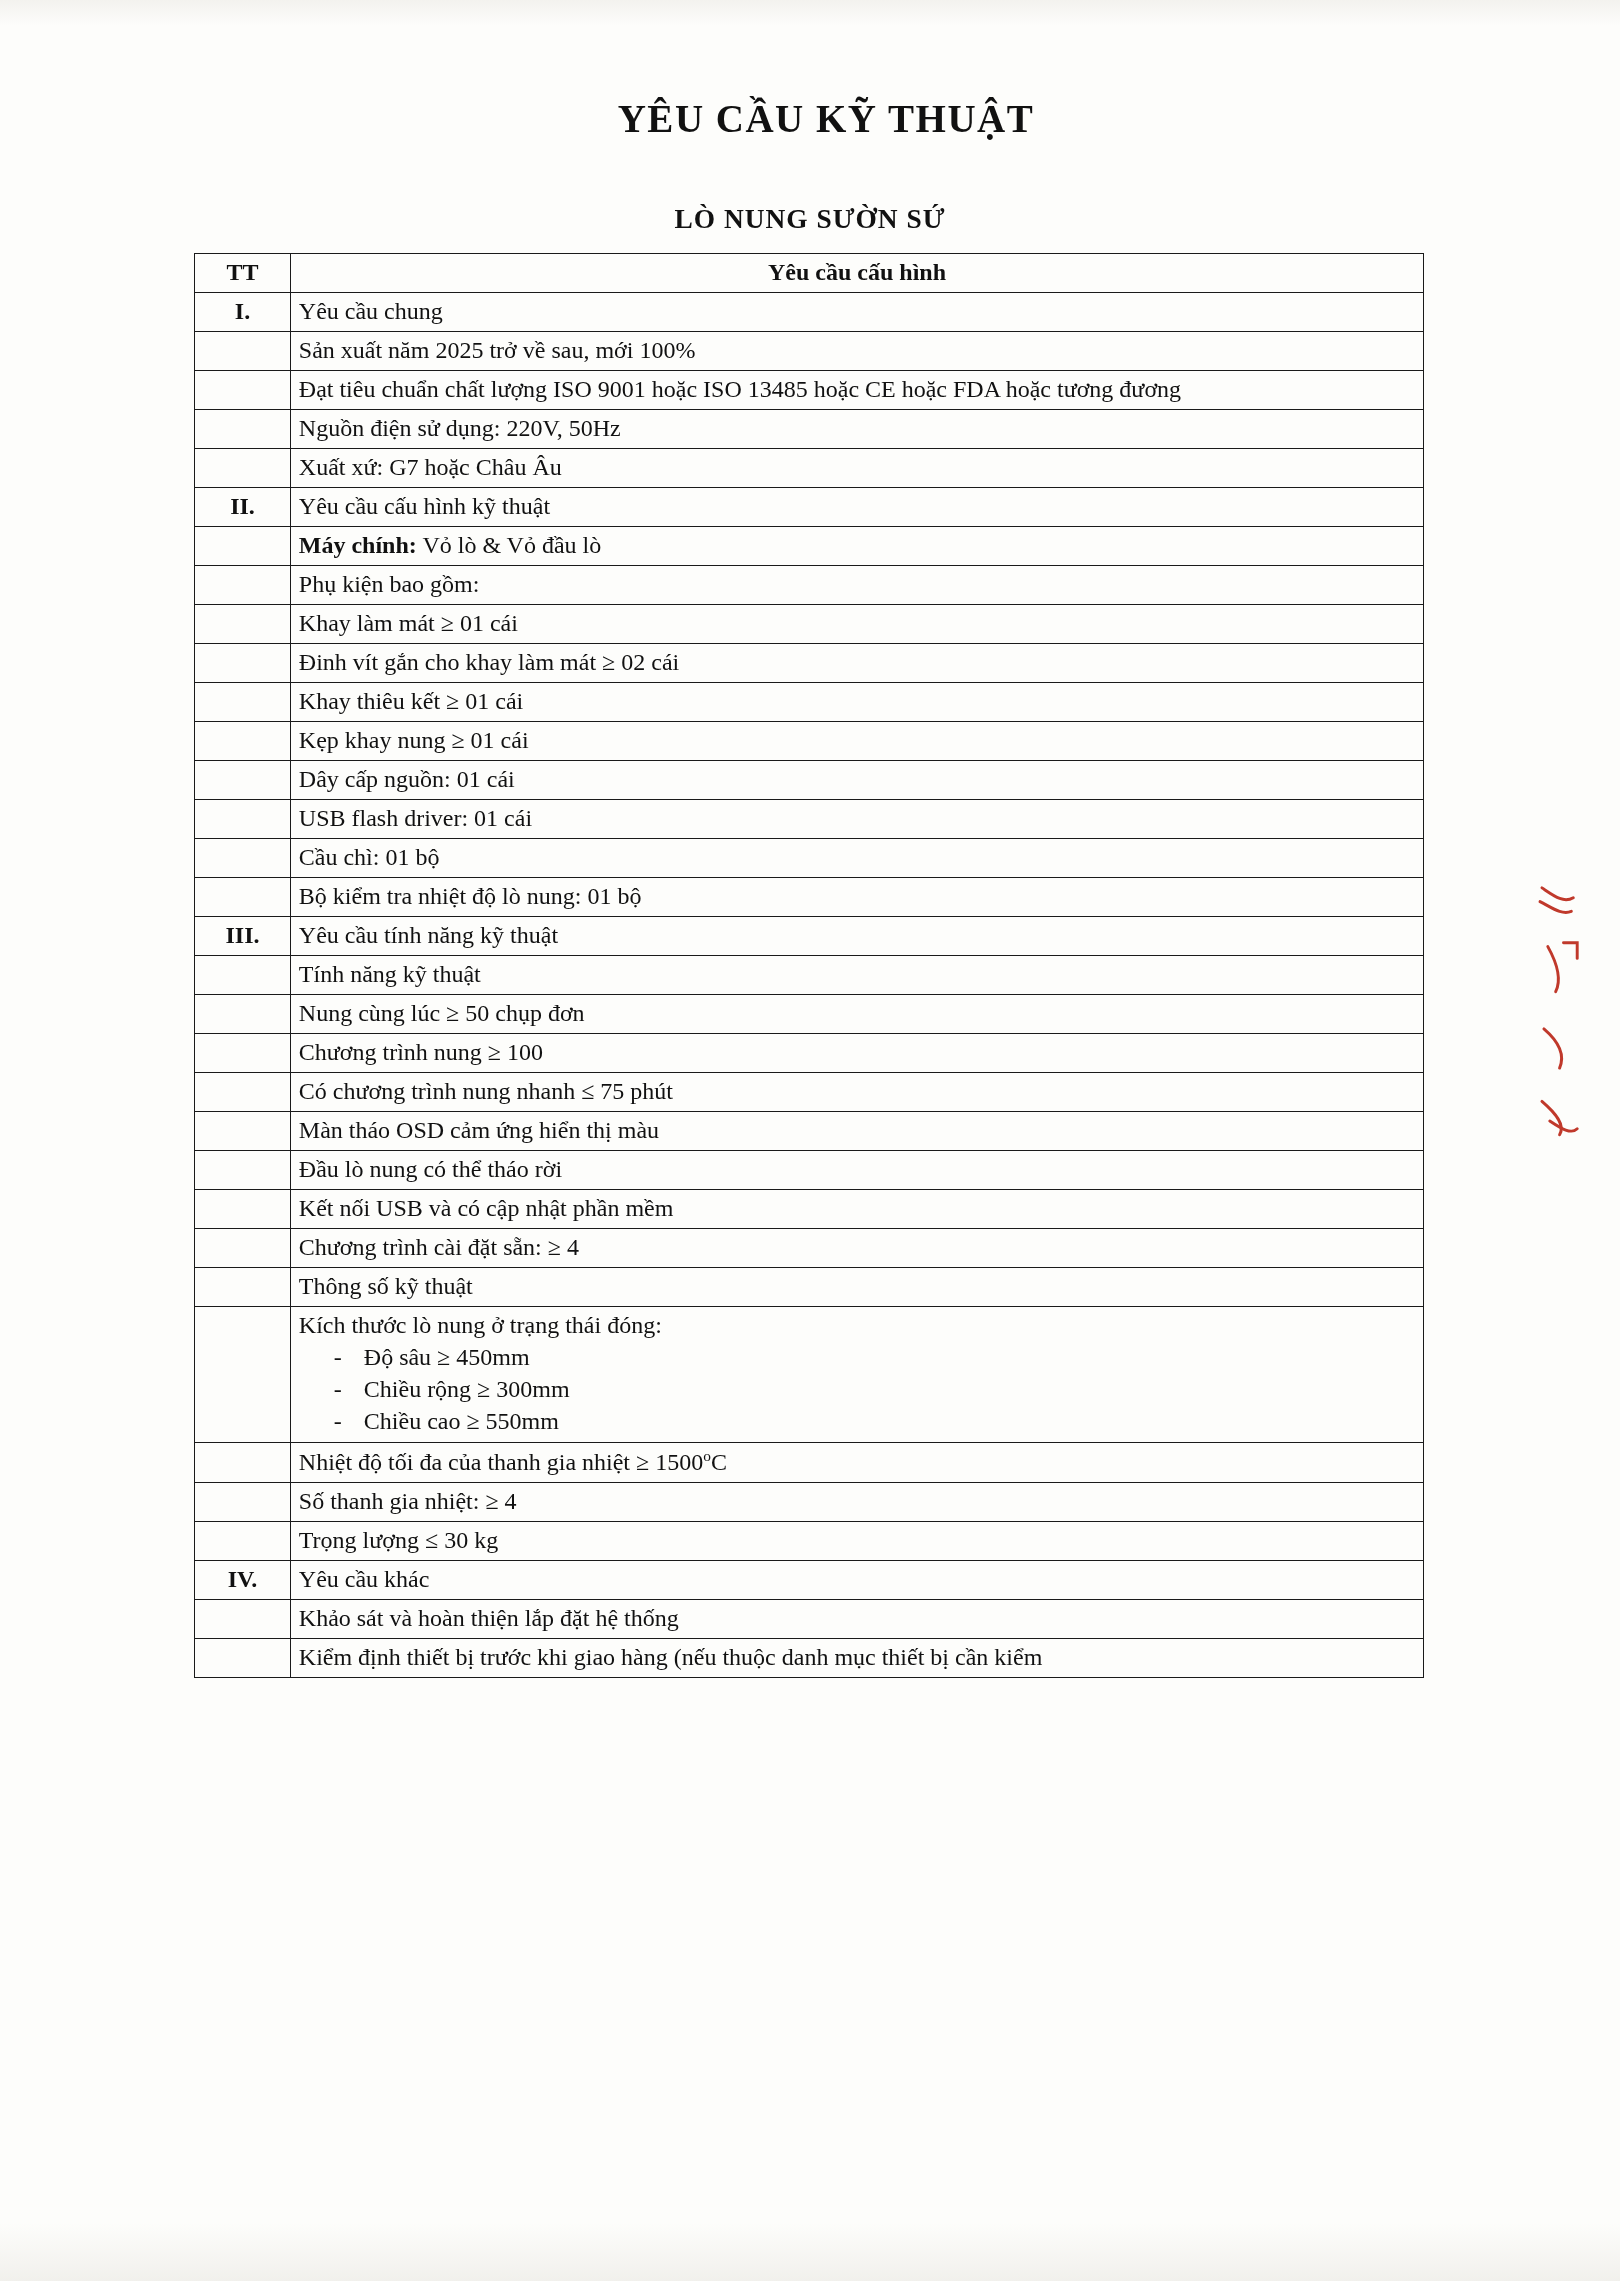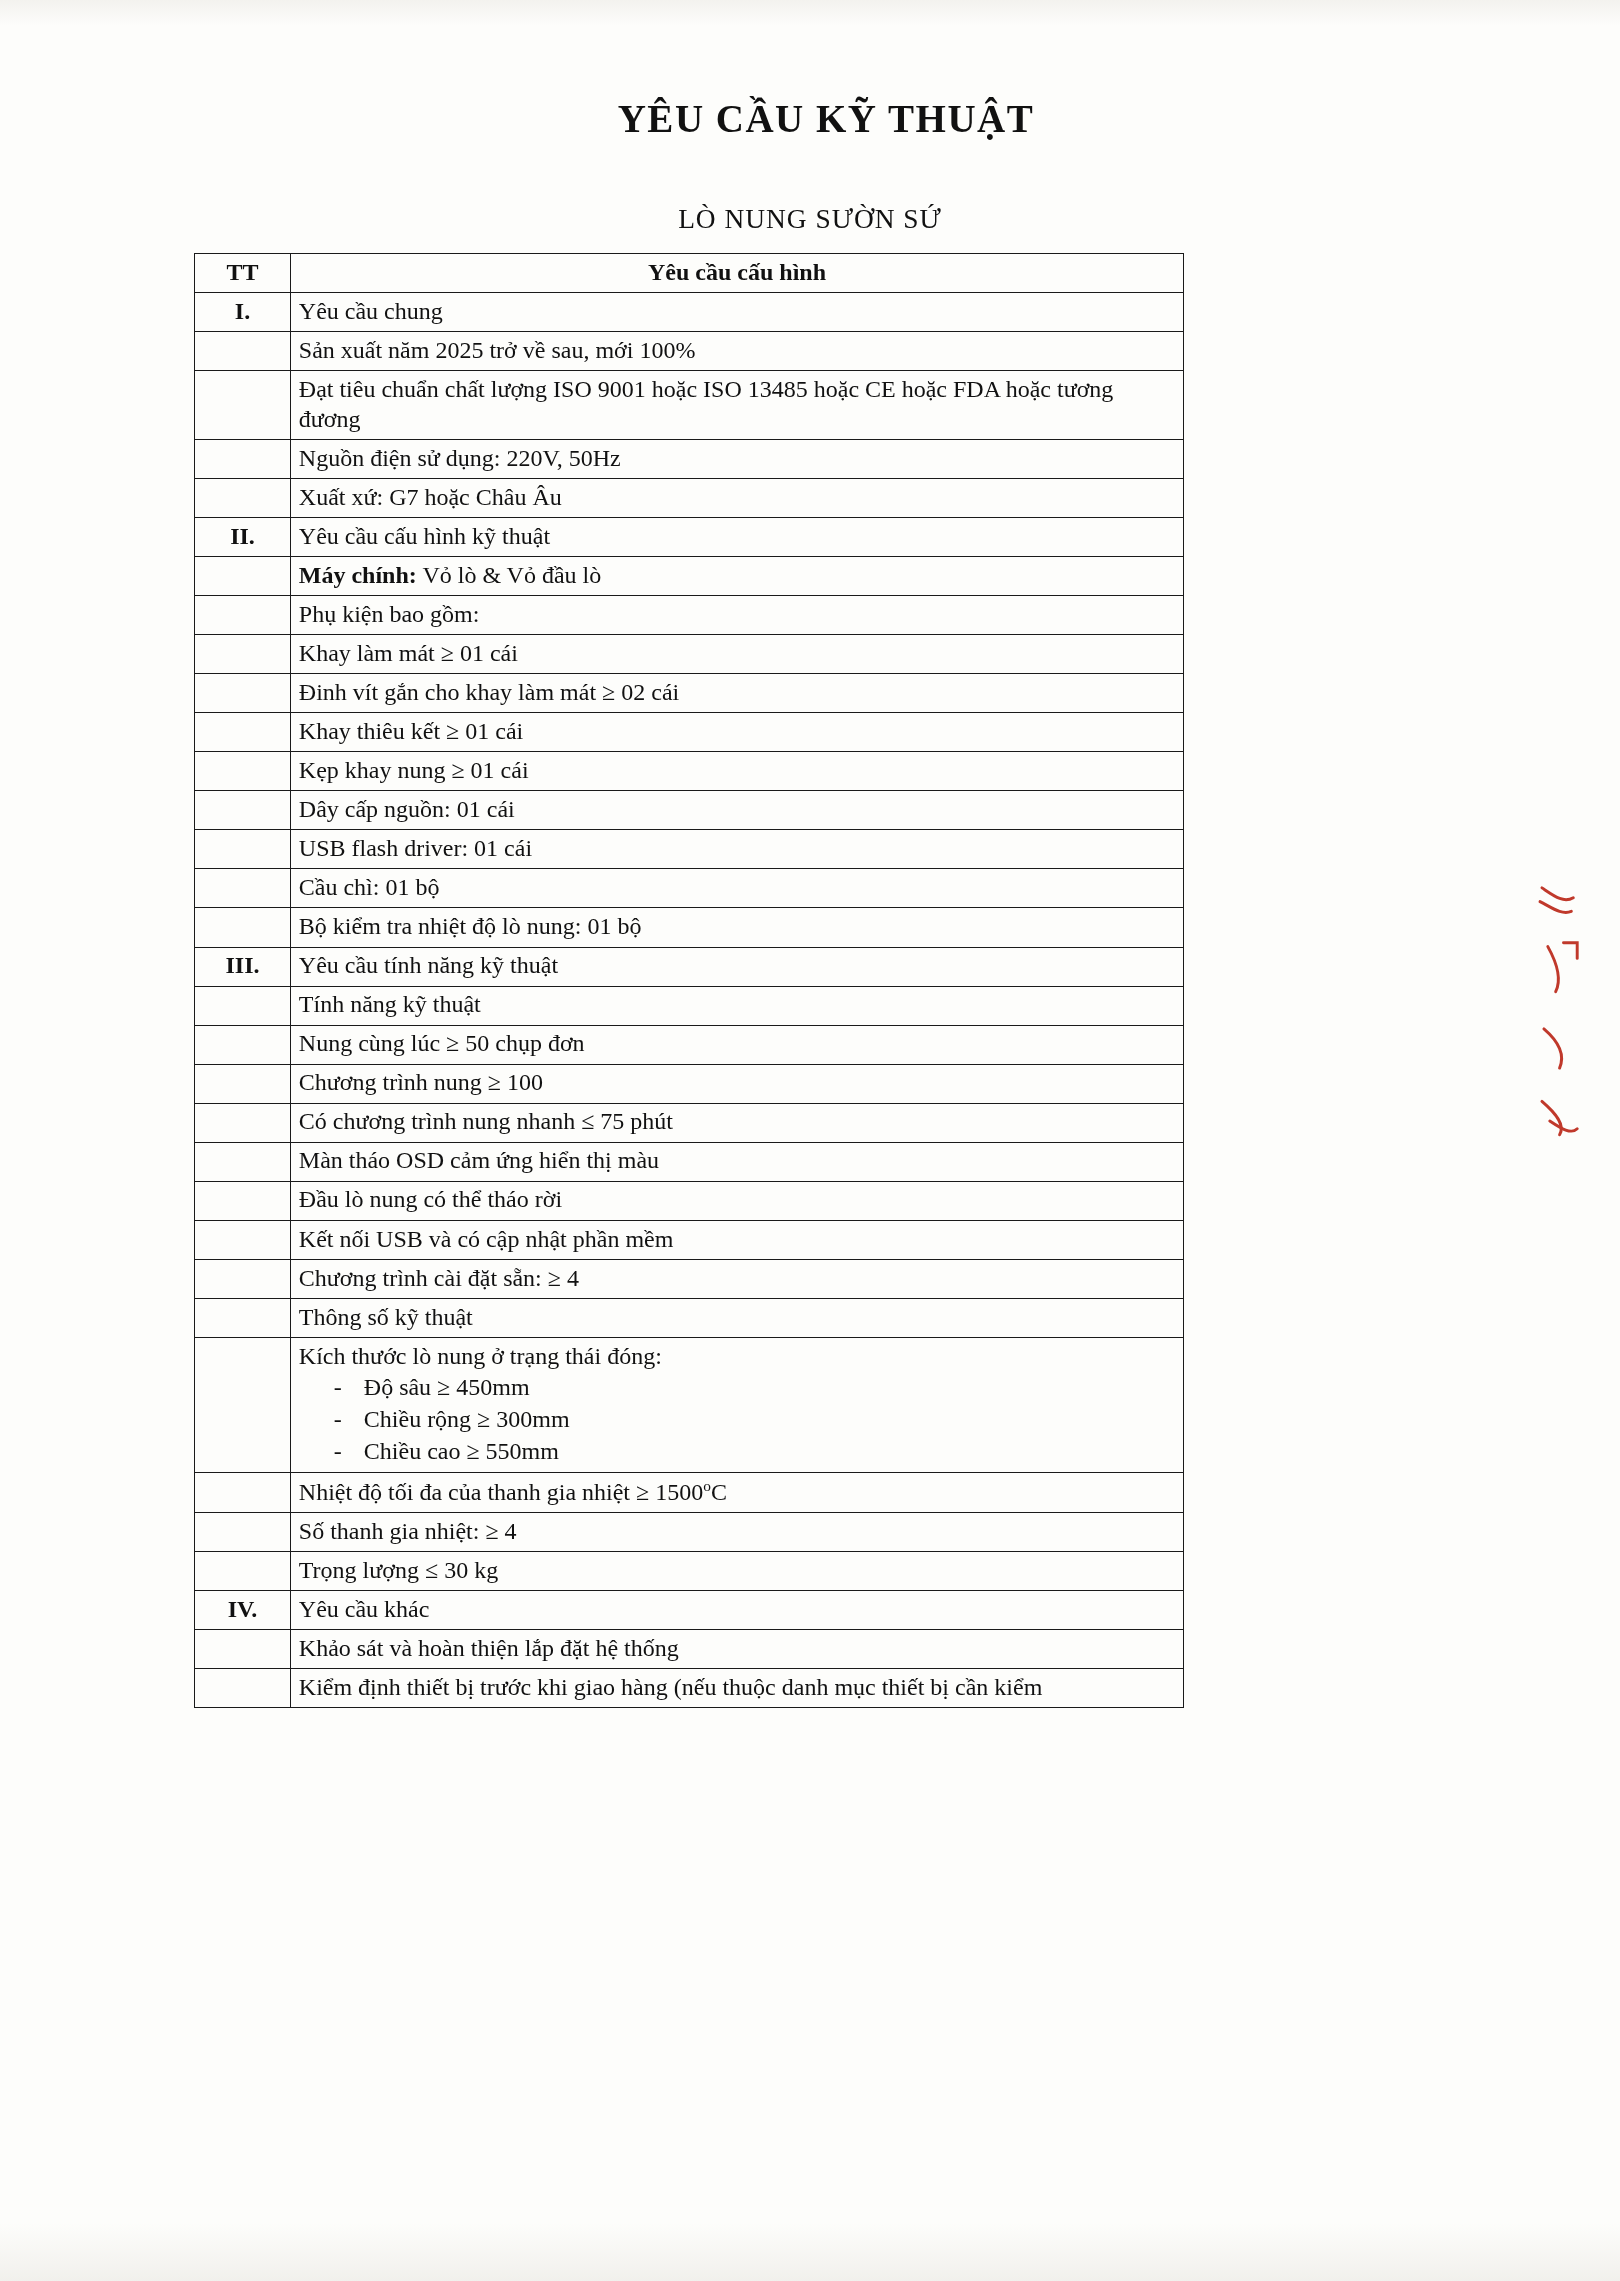--- a/index.html
+++ b/index.html
@@ -45,28 +45,28 @@
     font-weight: bold;
     letter-spacing: 1.5px;
   }
   .doc-subtitle {
     position: absolute;
     top: 204px;
     left: 0;
     width: 100%;
     text-align: center;
     font-size: 27.4px;
-    font-weight: normal;
+    font-weight: bold;
     letter-spacing: 1px;
   }
   table.spec {
     position: absolute;
     top: 253px;
     left: 194px;
-    width: 990px;
+    width: 1230px;
     border-collapse: collapse;
     table-layout: fixed;
   }
   table.spec td {
     border: 1.6px solid #1a1a1a;
     padding: 2.9px 7.8px 4.9px 7.8px;
     font-size: 24px;
     line-height: 1.26;
     vertical-align: middle;
     height: 25.5px;

